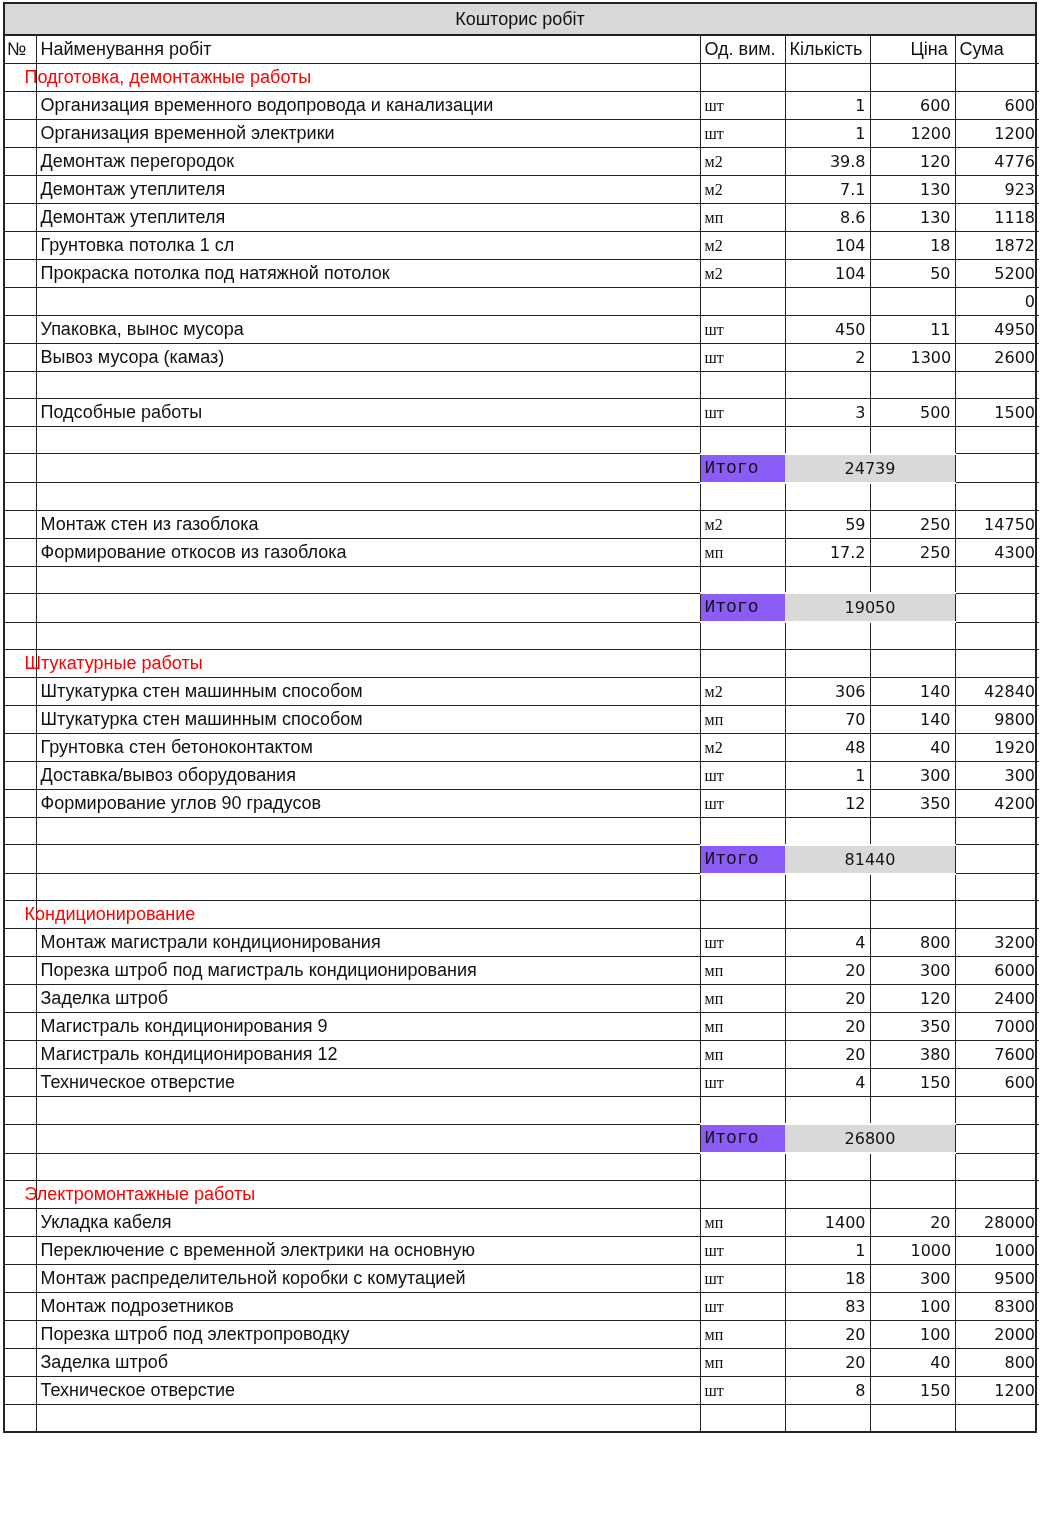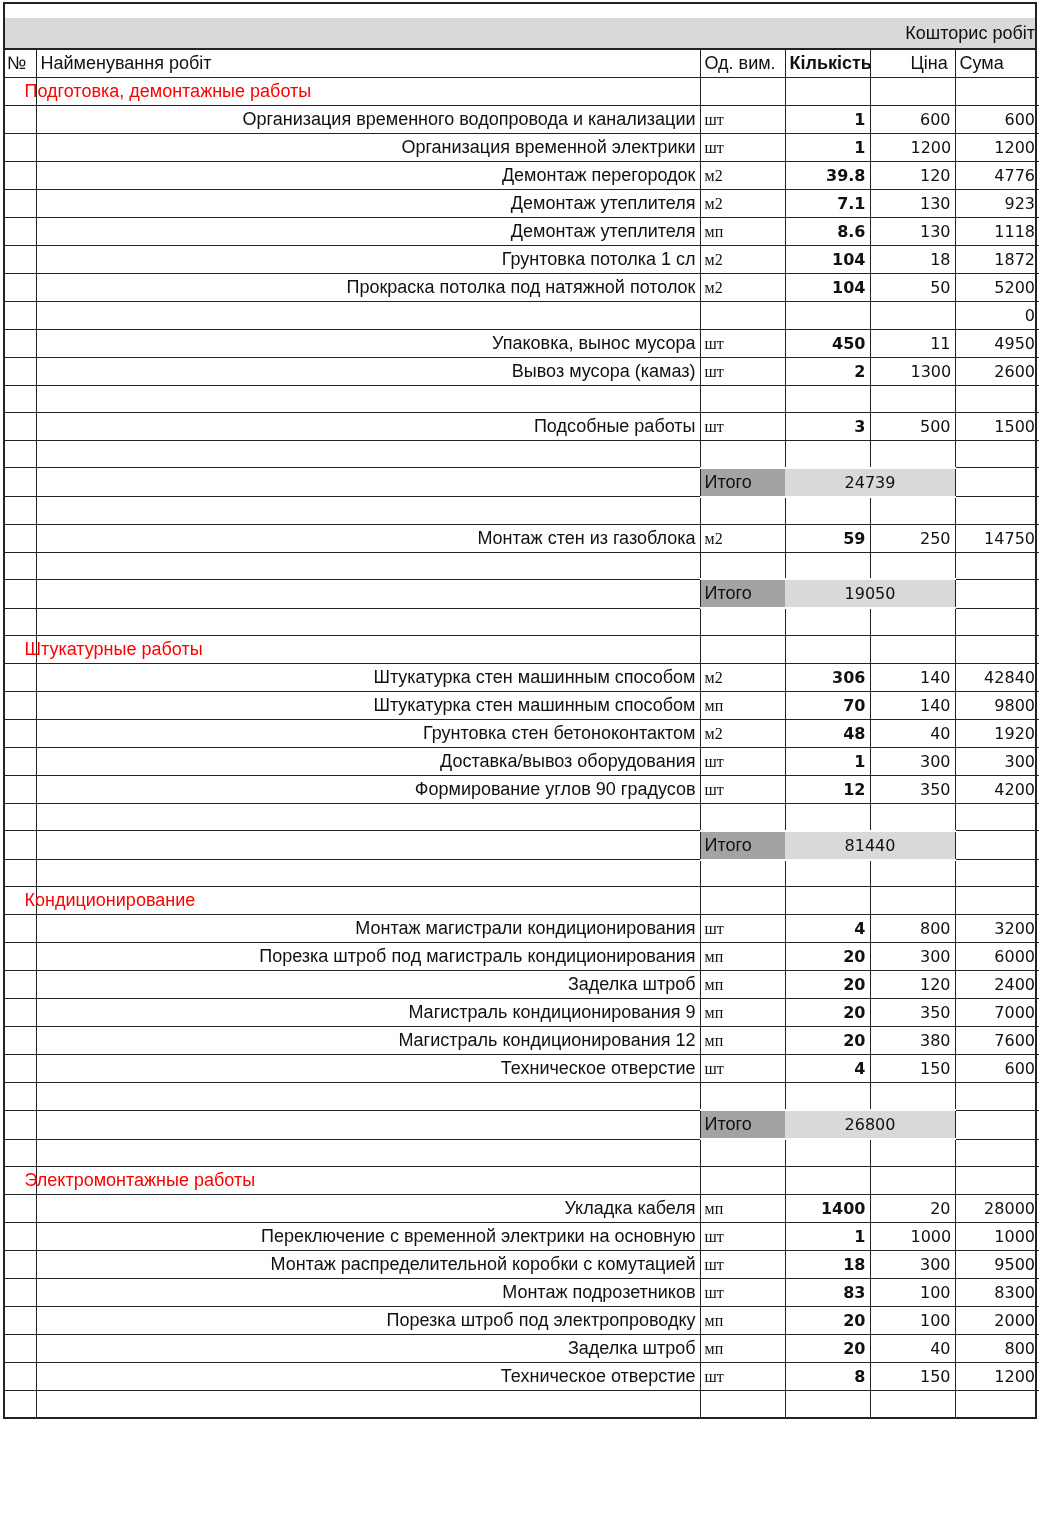--- a/index.html
+++ b/index.html
@@ -1,37 +1,37 @@
 <!DOCTYPE html>
 <html><head>
 <meta charset="utf-8">
 <style>
   html, body { margin: 0; padding: 0; background: #ffffff; }
   body { width: 1040px; height: 1523px; position: relative; overflow: hidden;
          font-family: "Liberation Sans", sans-serif; color: #111; }
   .sheet { position: absolute; left: 3px; top: 2px; width: 1034px; border: 2px solid #222; box-sizing: border-box; }
-  .title { height: 30px; background: #d9d9d9; border-bottom: 2px solid #222; text-align: right;
-           font-size: 18px; line-height: 31px; margin-top: 14px; }
+  .title { height: 30px; background: #d9d9d9; border-bottom: 2px solid #222; text-align: center;
+           font-size: 18px; line-height: 31px; }
   table { border-collapse: collapse; width: 100%; table-layout: fixed; }
   td { border: 1.5px solid #222; height: 27.2px; padding: 0 4px; font-size: 18px; line-height: 27px;
        white-space: nowrap; overflow: visible; box-sizing: border-box; vertical-align: bottom; }
   tr:first-child td { border-top: none; }
   td:first-child { border-left: none; }
   td:last-child { border-right: none; }
   tr:last-child td { border-bottom: none; }
   .c-no { width: 31px; padding: 0 2px; }
-  .c-name { width: 664px; text-align: right; }
+  .c-name { width: 664px; }
   .c-unit { width: 85px; font-family: Liberation Serif, serif; font-size: 16px; }
-  .c-qty { width: 85px; text-align: right; font-family: "DejaVu Sans", sans-serif; font-size: 16px; font-weight: bold; }
+  .c-qty { width: 85px; text-align: right; font-family: "DejaVu Sans", sans-serif; font-size: 16px; }
   .c-price { width: 85px; text-align: right; font-family: "DejaVu Sans", sans-serif; font-size: 16px; padding-left: 40px; }
   .c-sum { width: 84px; text-align: right; font-family: "DejaVu Sans", sans-serif; font-size: 16px; margin-left: 48px; }
   .hdr td { font-size: 18px; text-align: left; font-family: "Liberation Sans", sans-serif; }
   .section td.c-name { color: #ff0000; text-align: left; padding-left: 0; }
   .section td.c-name span { position: relative; left: -12px; }
-  .total td.c-unit { background: #a3a3a3; font-family: Liberation Sans, sans-serif; font-size: 18px; border-right-color: #d9d9d9; border-top: 2px solid #fff; border-bottom: 2px solid #fff; border-left-color: #222;}
+  .total td.c-unit { background: #8b5cf6; font-family: Liberation Mono, monospace; font-size: 18px; border-right-color: #d9d9d9; border-top: 2px solid #fff; border-bottom: 2px solid #fff; border-left-color: #222;}
   .total td.tot-val { background: #d9d9d9; text-align: center; font-family: "DejaVu Sans", sans-serif; font-size: 16px; border-top: 2px solid #fff; border-bottom: 2px solid #fff; margin-top: 32px; }
 </style>
 </head>
 <body>
 
 <div class="sheet">
   <div class="title">Кошторис робіт</div>
   <table>
     <colgroup>
       <col style="width:31px">
@@ -180,20 +180,28 @@
         <tr>
           <td class="c-no"></td>
           <td class="c-name">Монтаж стен из газоблока</td>
           <td class="c-unit">м2</td>
           <td class="c-qty">59</td>
           <td class="c-price">250</td>
           <td class="c-sum">14750</td>
         </tr>
         <tr>
           <td class="c-no"></td>
+          <td class="c-name">Формирование откосов из газоблока</td>
+          <td class="c-unit">мп</td>
+          <td class="c-qty">17.2</td>
+          <td class="c-price">250</td>
+          <td class="c-sum">4300</td>
+        </tr>
+        <tr>
+          <td class="c-no"></td>
           <td class="c-name"></td>
           <td class="c-unit"></td>
           <td class="c-qty"></td>
           <td class="c-price"></td>
           <td class="c-sum"></td>
         </tr>
         <tr class="total">
           <td class="c-no"></td>
           <td class="c-name"></td>
           <td class="c-unit">Итого</td>

